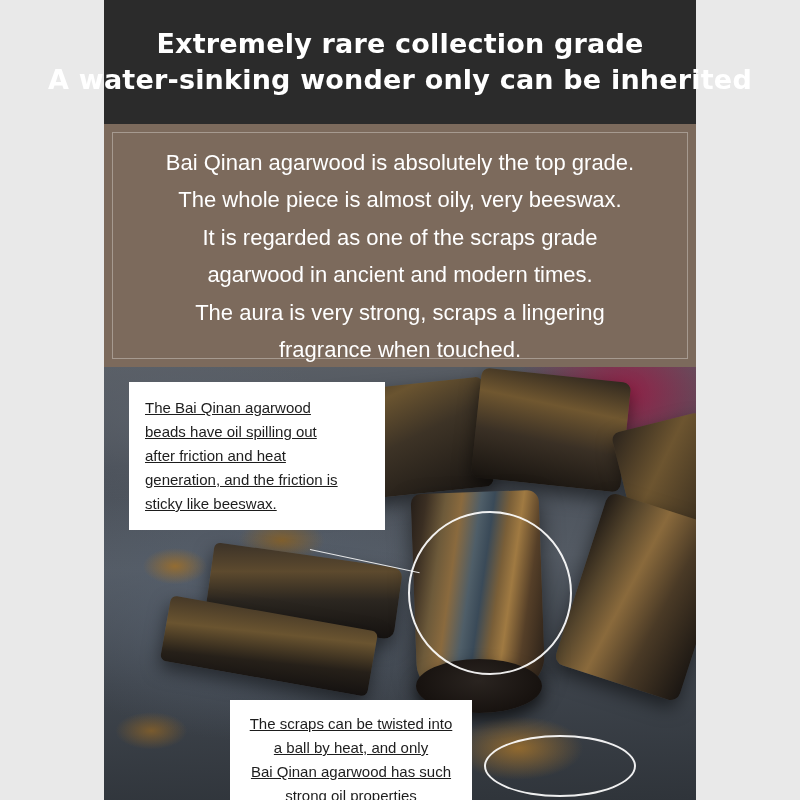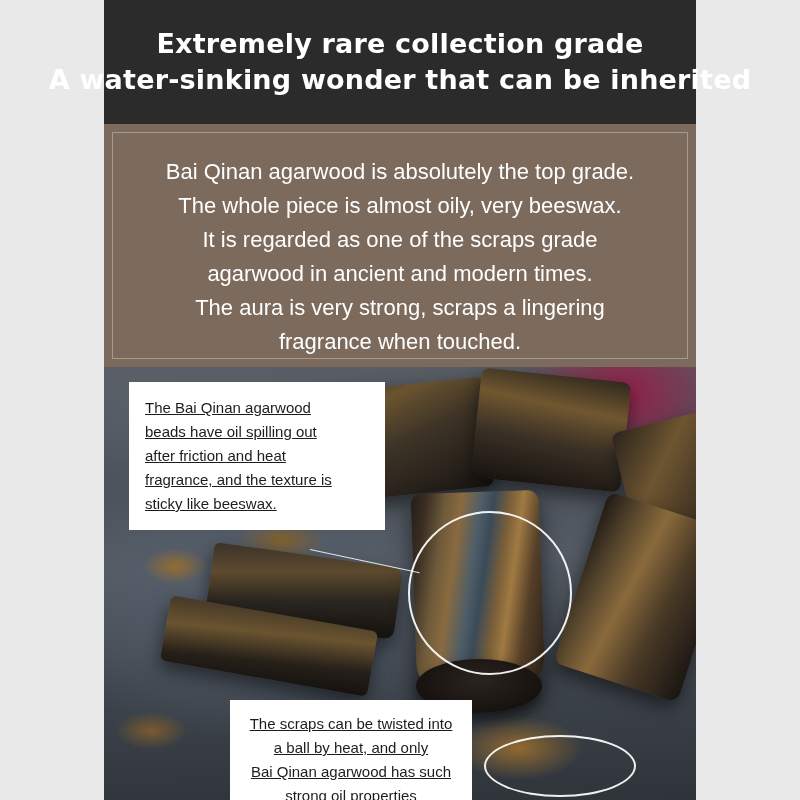--- a/index.html
+++ b/index.html
@@ -50,21 +50,21 @@
     left: 104px;
     top: 124px;
     width: 592px;
     height: 243px;
     background: #7c6a5c;
     box-sizing: border-box;
     padding: 22px 20px 0 20px;
     display: flex;
     flex-direction: column;
     align-items: center;
-    justify-content: center;
+    justify-content: space-between;
   }
   .brown-band .rule {
     position: absolute;
     left: 8px;
     right: 8px;
     top: 8px;
     bottom: 8px;
     border: 1px solid rgba(255,255,255,0.32);
     pointer-events: none;
   }
@@ -218,21 +218,21 @@
     text-align: center;
   }
 </style>
 </head>
 <body>
 
 <div class="page">
 
   <div class="header-band">
     <div class="header-line">Extremely rare collection grade</div>
-    <div class="header-line">A water-sinking wonder that can be inherited</div>
+    <div class="header-line">A water-sinking wonder only can be inherited</div>
   </div>
 
   <div class="brown-band">
     <div class="rule"></div>
     <div class="brown-line">Bai Qinan agarwood is absolutely the top grade.</div>
     <div class="brown-line">The whole piece is almost oily, very beeswax.</div>
     <div class="brown-line">It is regarded as one of the scraps grade</div>
     <div class="brown-line">agarwood in ancient and modern times.</div>
     <div class="brown-line">The aura is very strong, scraps a lingering</div>
     <div class="brown-line">fragrance when touched.</div>
@@ -253,21 +253,21 @@
 
     <div class="circle-annot circle-main"></div>
     <div class="circle-annot circle-small"></div>
     <div class="leader leader-1"></div>
   </div>
 
   <div class="caption caption-top">
     <p>The Bai Qinan agarwood</p>
     <p>beads have oil spilling out</p>
     <p>after friction and heat</p>
-    <p>fragrance, and the texture is</p>
+    <p>generation, and the friction is</p>
     <p>sticky like beeswax.</p>
   </div>
 
   <div class="caption caption-bottom">
     <p>The scraps can be twisted into</p>
     <p>a ball by heat, and only</p>
     <p>Bai Qinan agarwood has such</p>
     <p>strong oil properties</p>
   </div>
 

